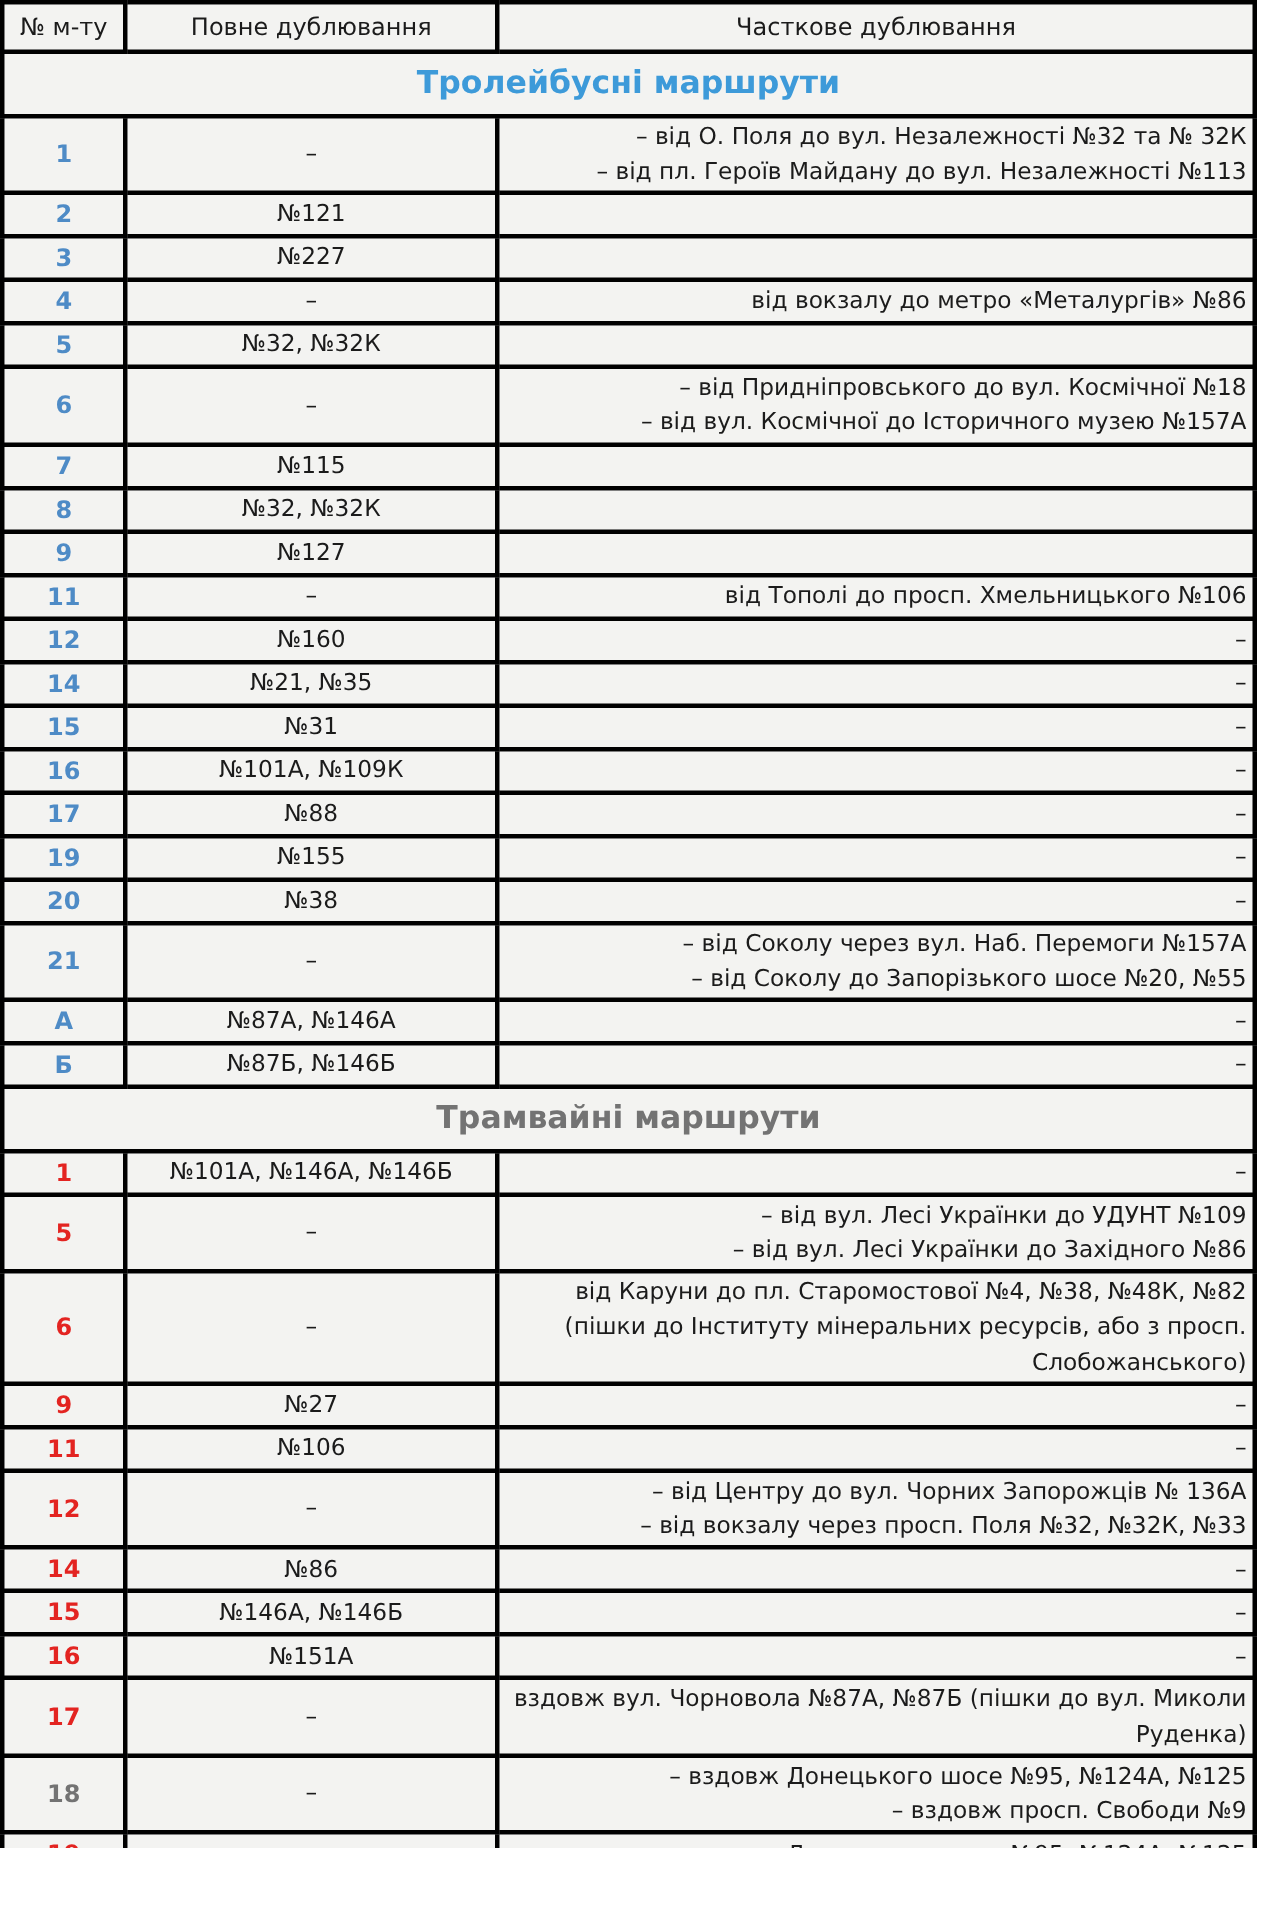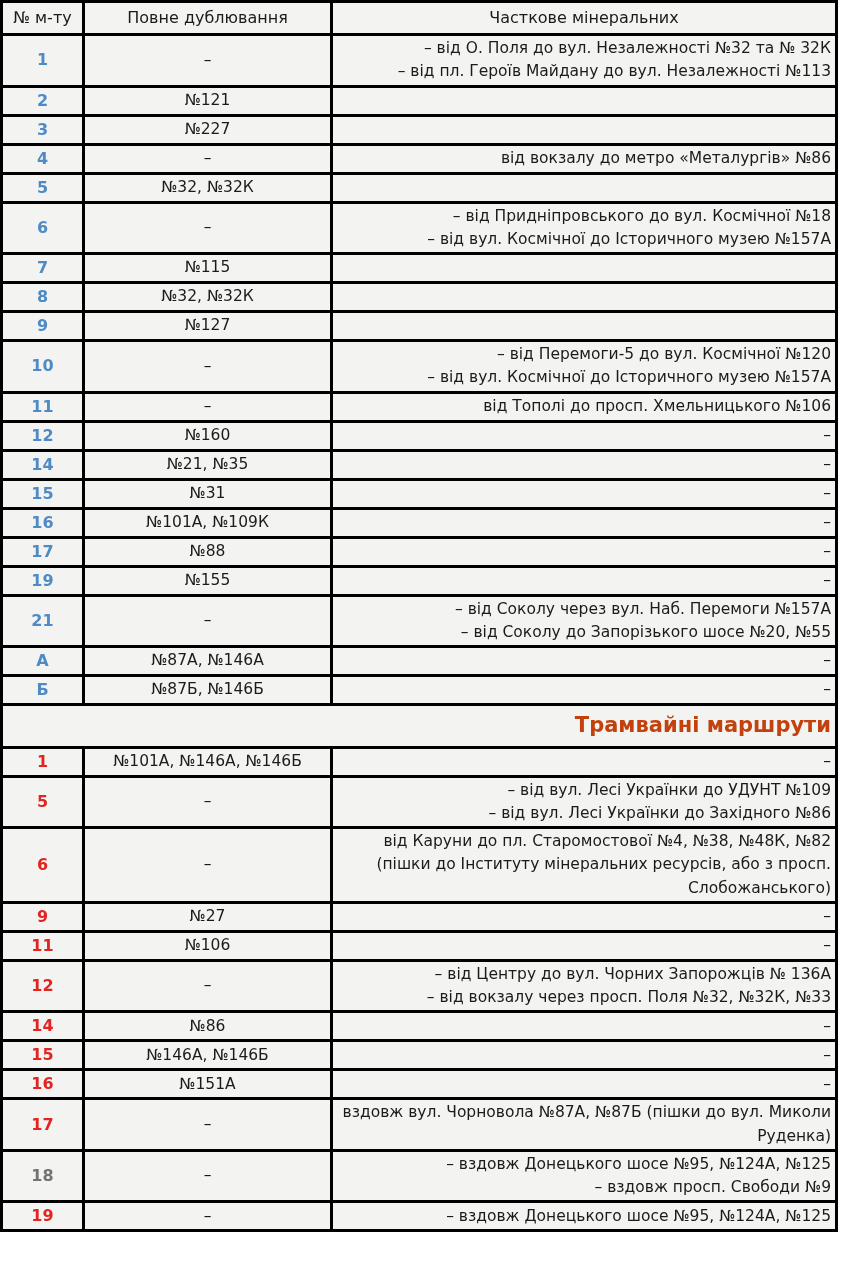--- a/index.html
+++ b/index.html
@@ -70,22 +70,25 @@
   <table class="routes">
     <colgroup>
       <col class="c-num">
       <col class="c-full">
       <col class="c-part">
     </colgroup>
     <tbody>
       <tr>
         <td class="head-cell">№ м-ту</td>
         <td class="head-cell">Повне дублювання</td>
-        <td class="head-cell">Часткове мінеральних</td>
+        <td class="head-cell">Часткове дублювання</td>
       </tr>
+    <tr>
+          <td class="section-title" colspan="3" style="color: rgb(61, 154, 217);">Тролейбусні маршрути</td>
+        </tr>
         <tr>
           <td class="route-num" style="color: rgb(78, 139, 198);">1</td>
           <td class="full-cell">–</td>
           <td class="partial-cell">
             <span class="p-line">– від О. Поля до вул. Незалежності №32 та № 32К</span>
             <span class="p-line">– від пл. Героїв Майдану до вул. Незалежності №113</span>
           </td>
         </tr>
         <tr>
           <td class="route-num" style="color: rgb(78, 139, 198);">2</td>
@@ -126,28 +129,20 @@
           <td class="route-num" style="color: rgb(78, 139, 198);">8</td>
           <td class="full-cell">№32, №32К</td>
           <td class="partial-cell"></td>
         </tr>
         <tr>
           <td class="route-num" style="color: rgb(78, 139, 198);">9</td>
           <td class="full-cell">№127</td>
           <td class="partial-cell"></td>
         </tr>
         <tr>
-          <td class="route-num" style="color: rgb(78, 139, 198);">10</td>
-          <td class="full-cell">–</td>
-          <td class="partial-cell">
-            <span class="p-line">– від Перемоги-5 до вул. Космічної №120</span>
-            <span class="p-line">– від вул. Космічної до Історичного музею №157А</span>
-          </td>
-        </tr>
-        <tr>
           <td class="route-num" style="color: rgb(78, 139, 198);">11</td>
           <td class="full-cell">–</td>
           <td class="partial-cell">
             <span class="p-line">від Тополі до просп. Хмельницького №106</span>
           </td>
         </tr>
         <tr>
           <td class="route-num" style="color: rgb(78, 139, 198);">12</td>
           <td class="full-cell">№160</td>
           <td class="partial-cell">
@@ -183,20 +178,27 @@
           </td>
         </tr>
         <tr>
           <td class="route-num" style="color: rgb(78, 139, 198);">19</td>
           <td class="full-cell">№155</td>
           <td class="partial-cell">
             <span class="p-line">–</span>
           </td>
         </tr>
         <tr>
+          <td class="route-num" style="color: rgb(78, 139, 198);">20</td>
+          <td class="full-cell">№38</td>
+          <td class="partial-cell">
+            <span class="p-line">–</span>
+          </td>
+        </tr>
+        <tr>
           <td class="route-num" style="color: rgb(78, 139, 198);">21</td>
           <td class="full-cell">–</td>
           <td class="partial-cell">
             <span class="p-line">– від Соколу через вул. Наб. Перемоги №157А</span>
             <span class="p-line">– від Соколу до Запорізького шосе №20, №55</span>
           </td>
         </tr>
         <tr>
           <td class="route-num" style="color: rgb(78, 139, 198);">А</td>
           <td class="full-cell">№87А, №146А</td>
@@ -205,21 +207,21 @@
           </td>
         </tr>
         <tr>
           <td class="route-num" style="color: rgb(78, 139, 198);">Б</td>
           <td class="full-cell">№87Б, №146Б</td>
           <td class="partial-cell">
             <span class="p-line">–</span>
           </td>
         </tr>
         <tr>
-          <td class="section-title" colspan="3" style="color: #c2410c; text-align: right;">Трамвайні маршрути</td>
+          <td class="section-title" colspan="3" style="color: #737373;">Трамвайні маршрути</td>
         </tr>
         <tr>
           <td class="route-num" style="color: rgb(227, 36, 33);">1</td>
           <td class="full-cell">№101А, №146А, №146Б</td>
           <td class="partial-cell">
             <span class="p-line">–</span>
           </td>
         </tr>
         <tr>
           <td class="route-num" style="color: rgb(227, 36, 33);">5</td>

